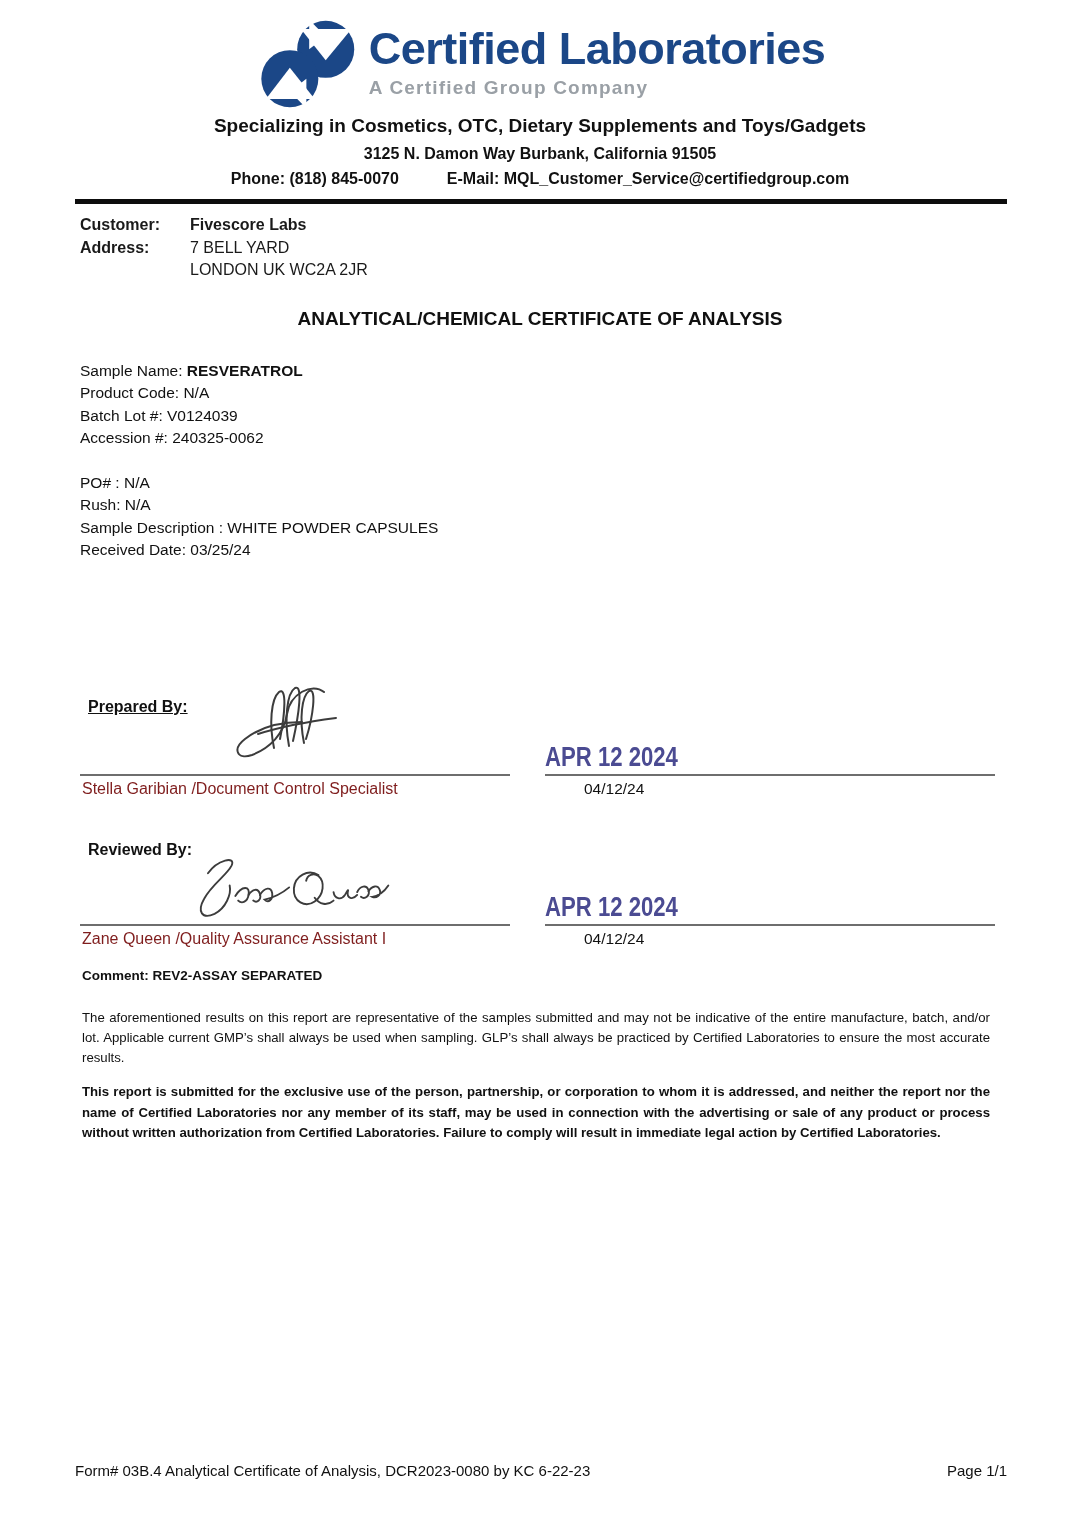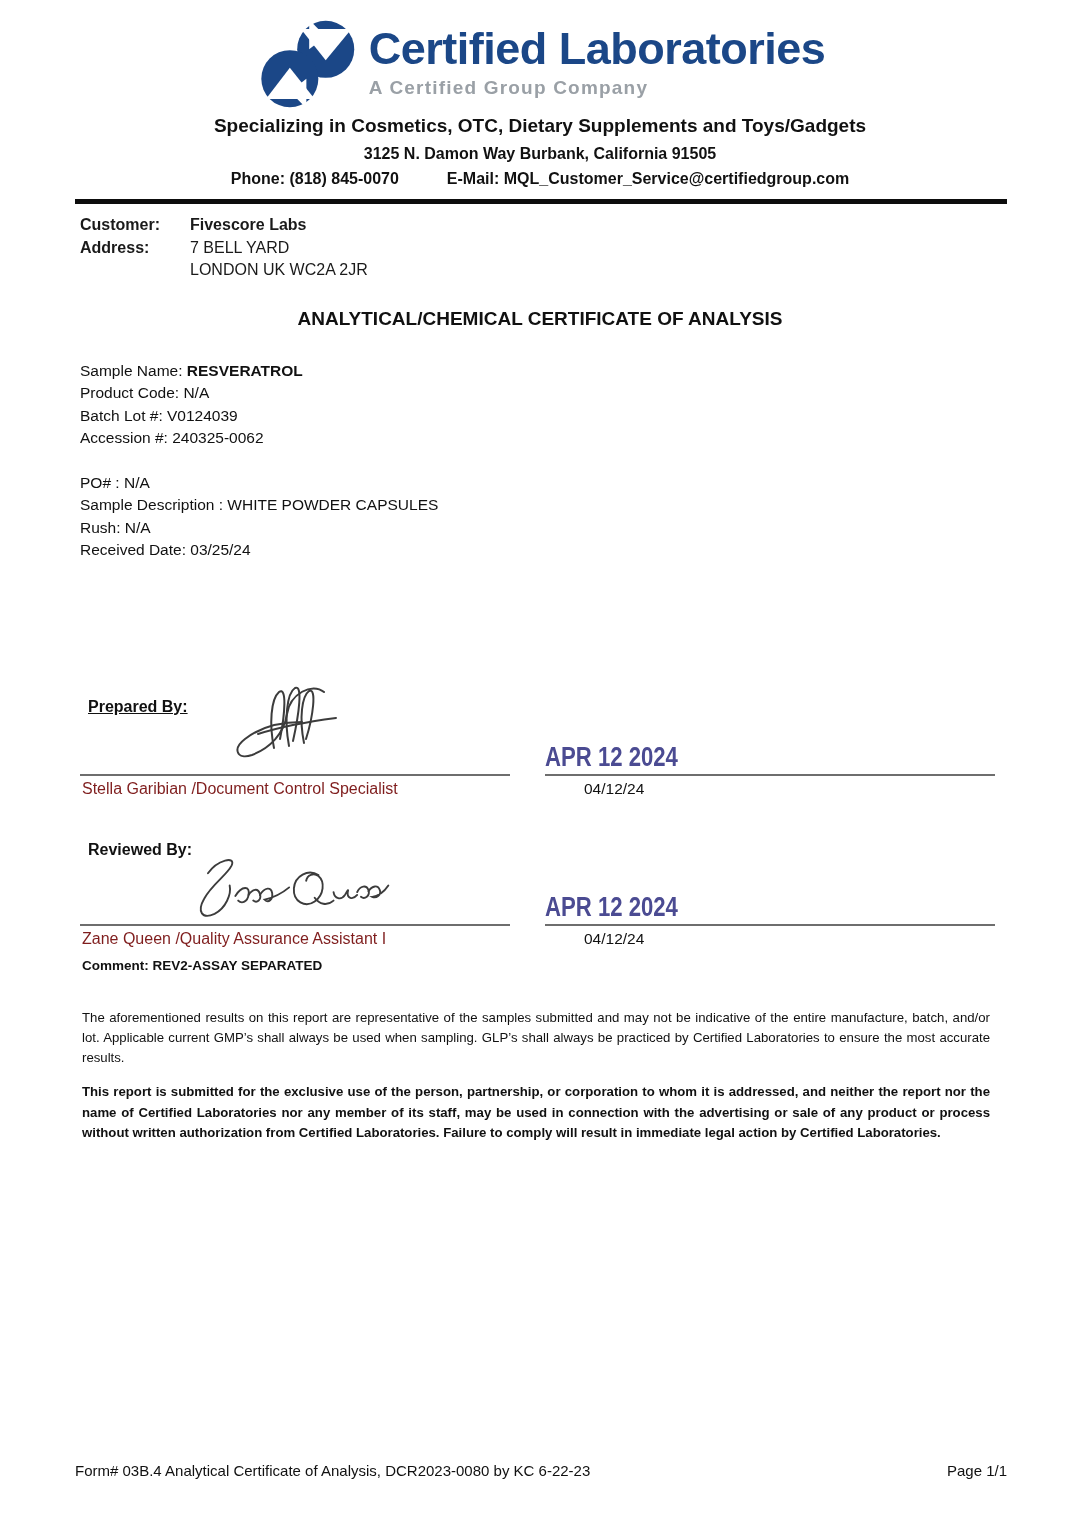--- a/index.html
+++ b/index.html
@@ -52,21 +52,21 @@
   
   .sig-label { font-size:16px; font-weight:bold; color:#111; }
   .stamp {
     font-size:27px; font-weight:bold; color:#4b4b92;
     transform:scaleX(0.82); transform-origin:left center;
     letter-spacing:0px; white-space:nowrap;
   }
   .sig-line { border-top:2px solid #6e6e6e; height:0; }
   .sig-name { font-size:16px; color:#7f1d1d; }
   .sig-date { font-size:15.5px; color:#111;margin-left:39px; }
-  .comment { font-size:13.5px; font-weight:bold; color:#111; }
+  .comment { font-size:13.5px; font-weight:bold; color:#111;margin-top:10px; }
 
   .sig-svg path { fill:none; stroke:#3c3c3c; stroke-width:2; stroke-linecap:round; }
 
   
   .disc1 { top:1008px; left:82px; width:908px; font-size:13.2px; line-height:1.52; color:#111; text-align:justify; }
   .disc2 { top:1082px; left:82px; width:908px; font-size:13.2px; line-height:1.57; color:#111; font-weight:bold; text-align:justify; }
 
   
   .footer { top:1462px; left:75px; width:932px; display:flex; justify-content:space-between; font-size:15px; color:#111; }
 </style>
@@ -115,22 +115,22 @@
 
   <div class="abs doc-title">ANALYTICAL/CHEMICAL CERTIFICATE OF ANALYSIS</div>
 
   <div class="abs sample">
     <div><span>Sample Name: </span><span class="b">RESVERATROL</span></div>
     <div>Product Code: N/A</div>
     <div>Batch Lot #: V0124039</div>
     <div>Accession #: 240325-0062</div>
     <div class="spacer"></div>
     <div>PO# : N/A</div>
+    <div>Rush: N/A</div>
     <div>Sample Description : WHITE POWDER CAPSULES</div>
-    <div>Rush: N/A</div>
     <div>Received Date: 03/25/24</div>
   </div>
 
 
   <div class="abs sig-label" style="top:698px; left:88px;text-decoration:underline;">Prepared By:</div>
   <svg class="abs sig-svg" style="top:678px; left:228px;" width="120" height="85" viewBox="0 0 120 85" aria-hidden="true">
     <path d="M 96,14 C 84,4 62,16 59,36 C 56,56 42,70 24,77 C 9,82 4,71 17,61 C 31,50 52,44 74,44"></path>
     <path d="M 46,70 C 41,46 43,21 51,14 C 59,8 57,36 52,61"></path>
     <path d="M 61,68 C 56,41 59,15 67,10 C 75,6 71,36 65,63"></path>
     <path d="M 76,65 C 71,40 74,18 81,13 C 89,9 85,39 78,61"></path>

